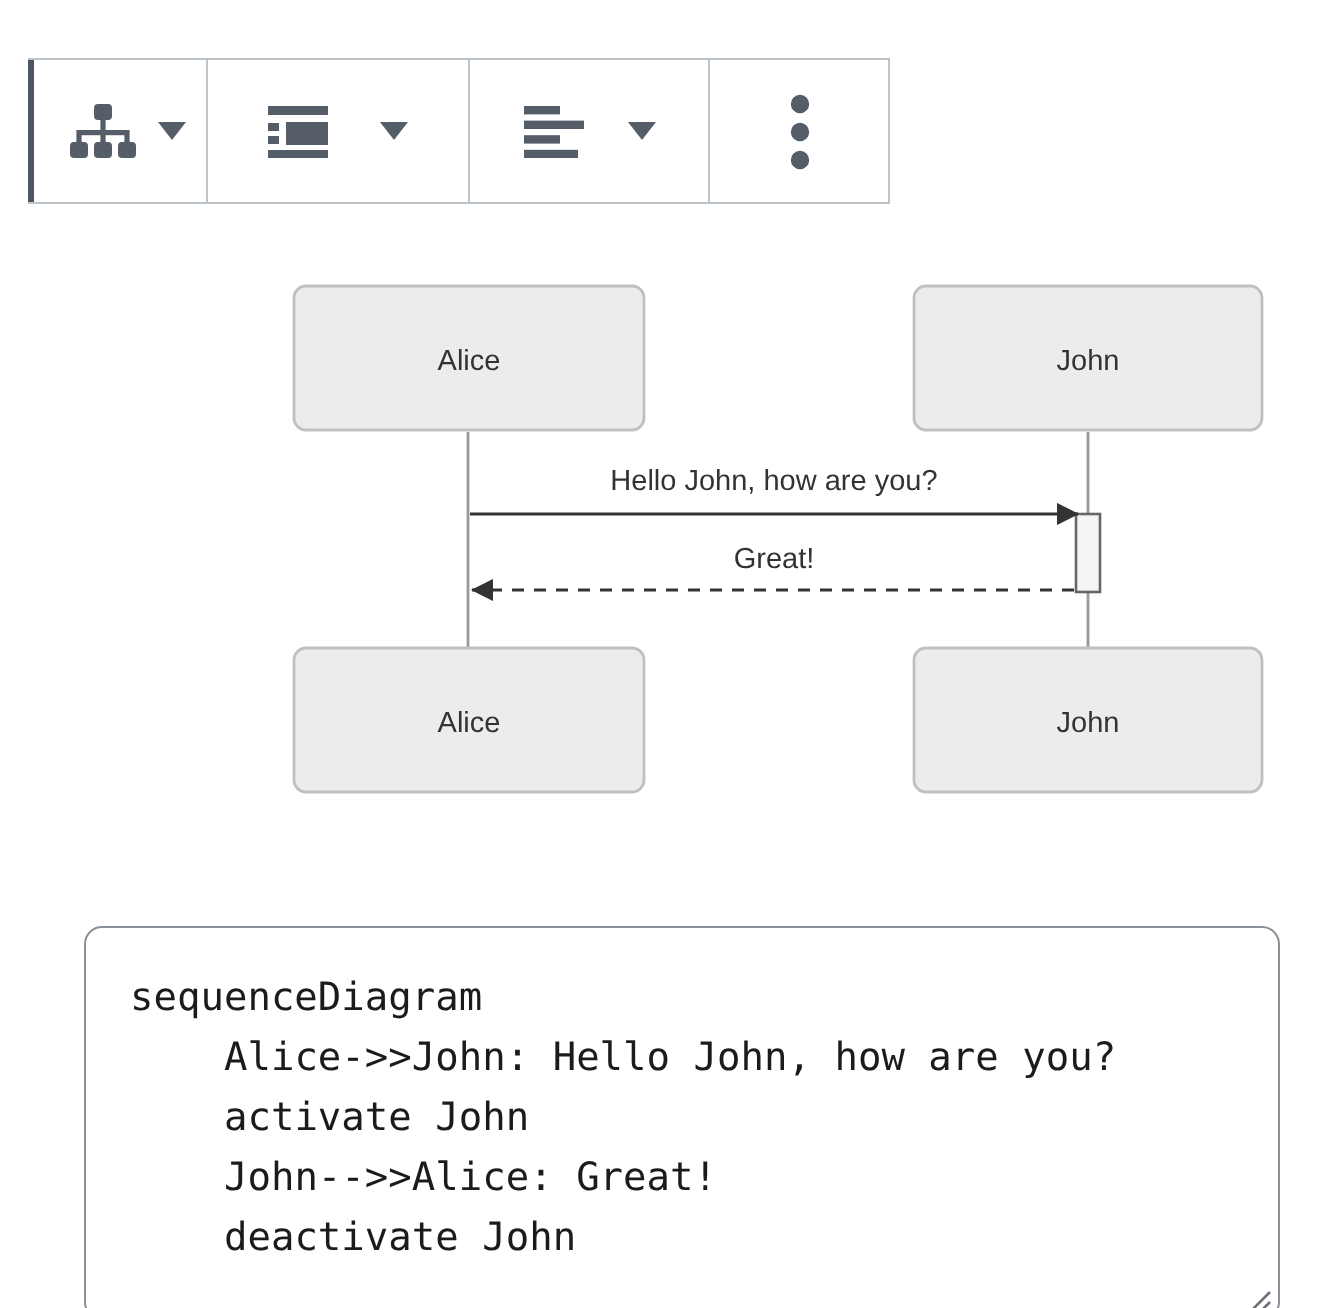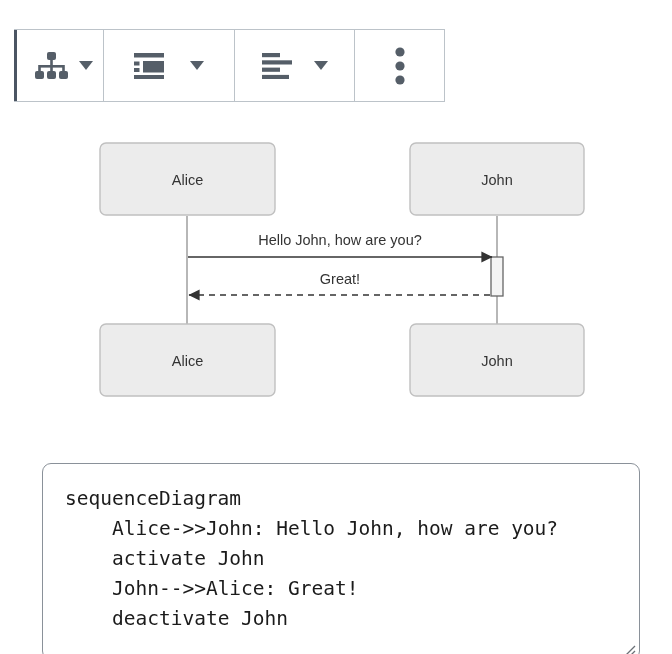--- a/index.html
+++ b/index.html
@@ -67,20 +67,21 @@
   .g2 .tb-caret { margin-left: 26px; }
   .g3 .tb-caret { margin-left: 22px; }
 
   
   .diagram {
     position: absolute;
     left: 0;
     top: 128px;
     width: 606px;
     height: 275px;
+    padding-left: 47px;
   }
 
   
   .editor {
     position: absolute;
     left: 42px;
     top: 415px;
     width: 598px;
     height: 197px;
     box-sizing: border-box;

